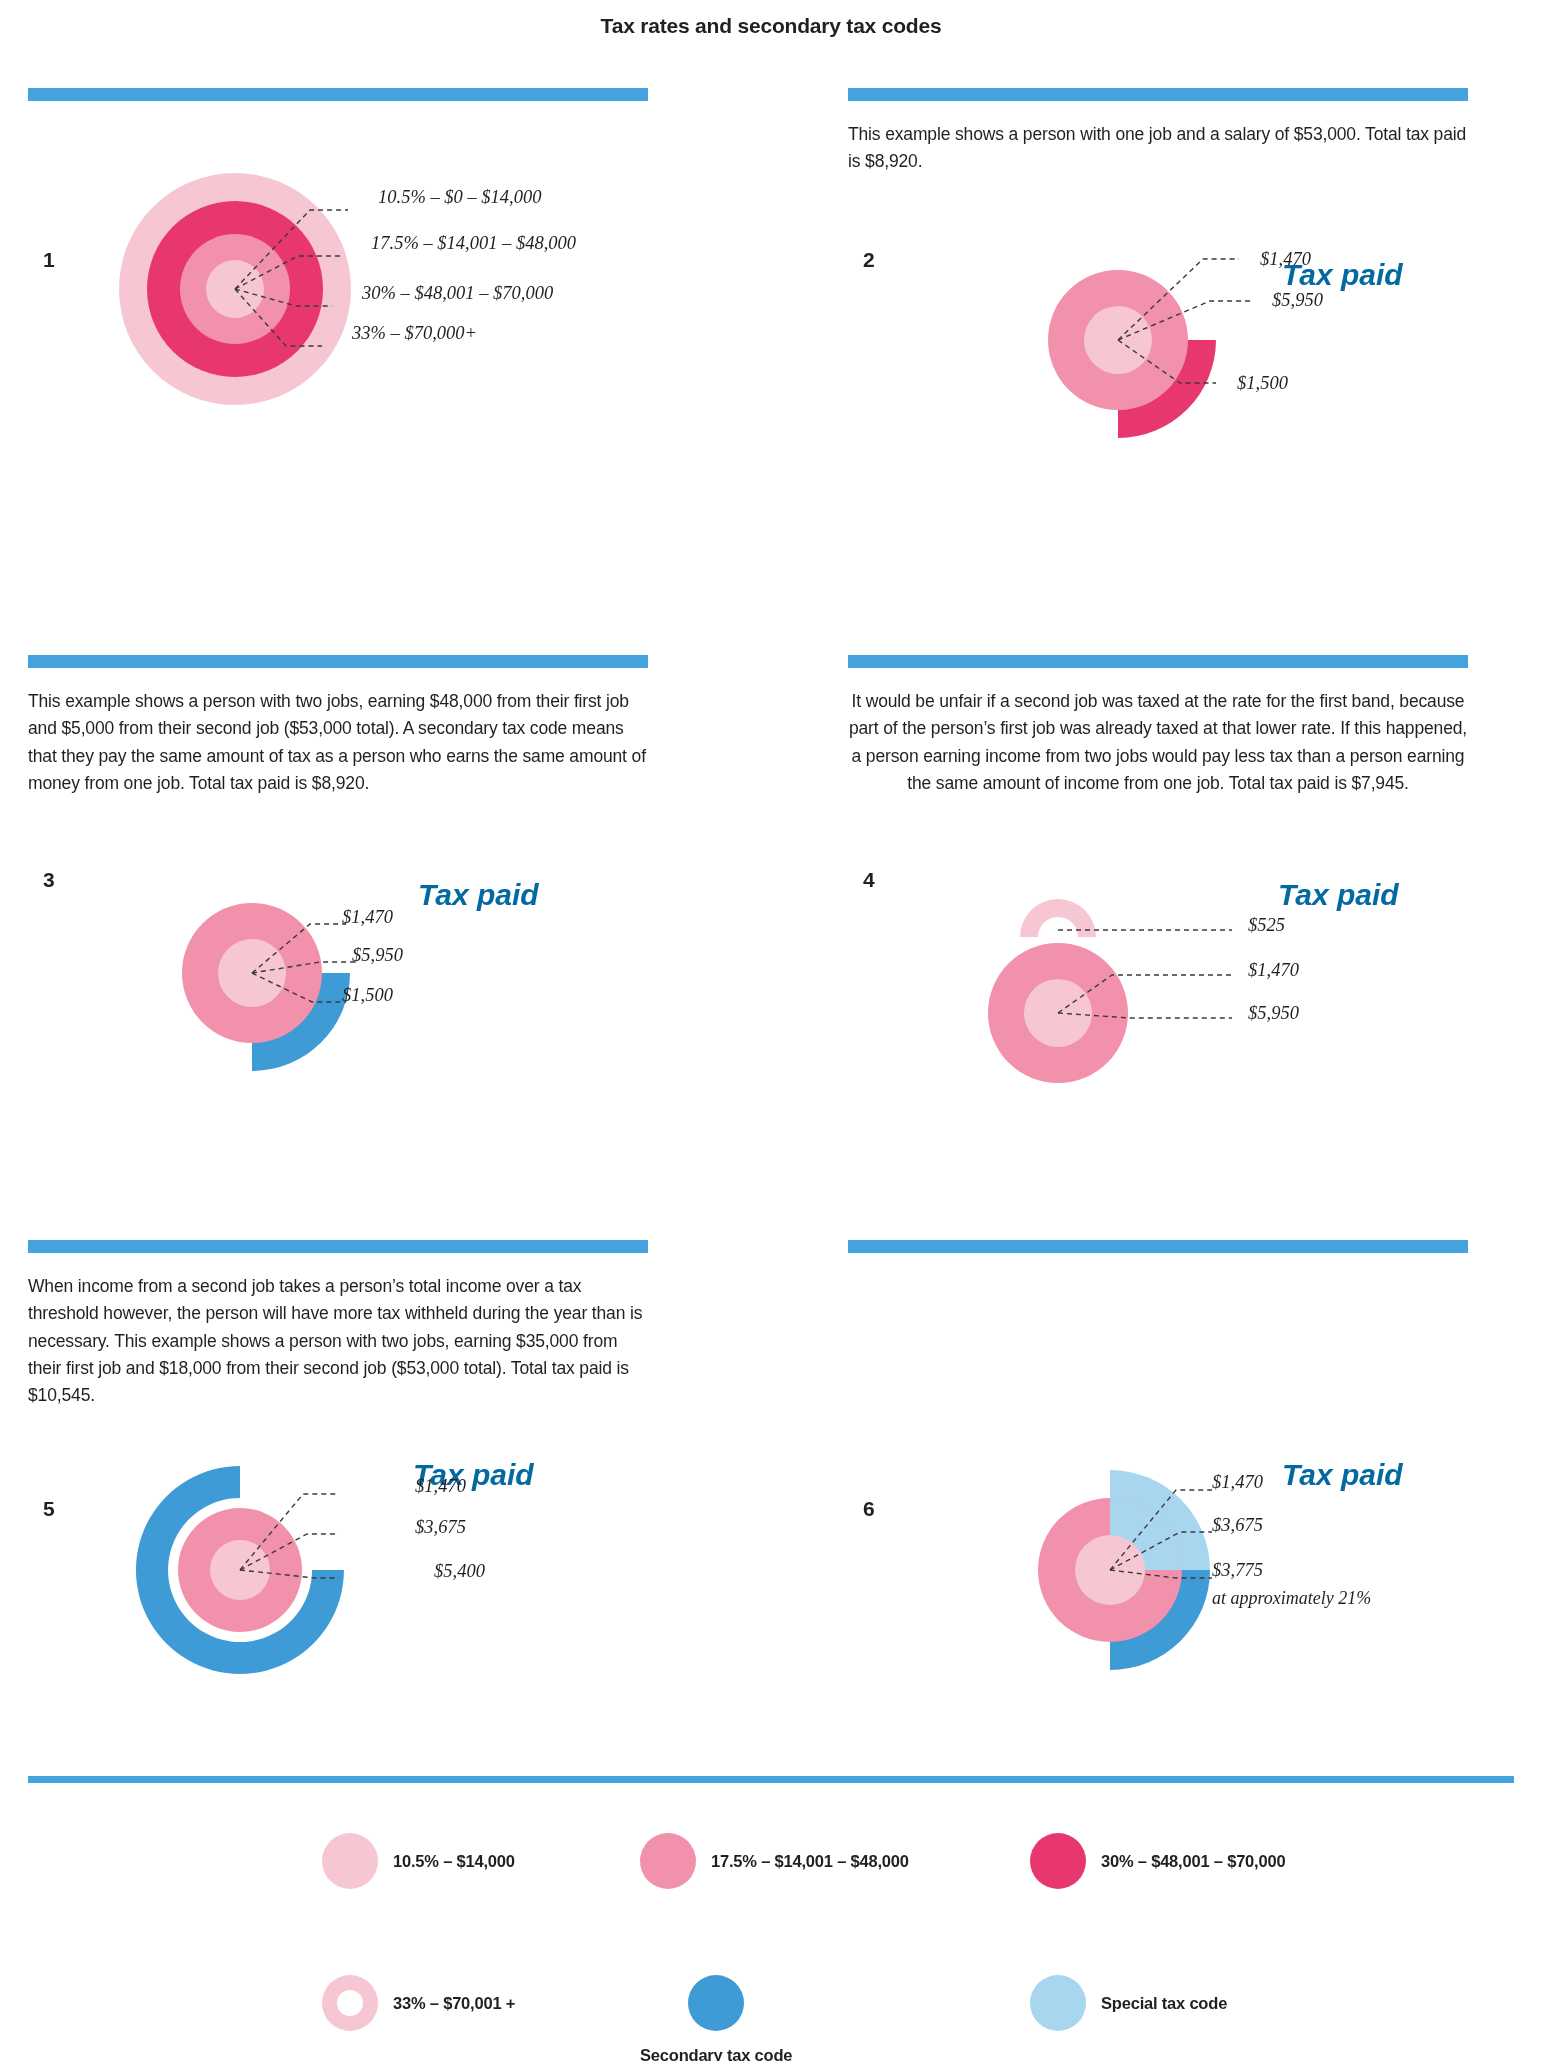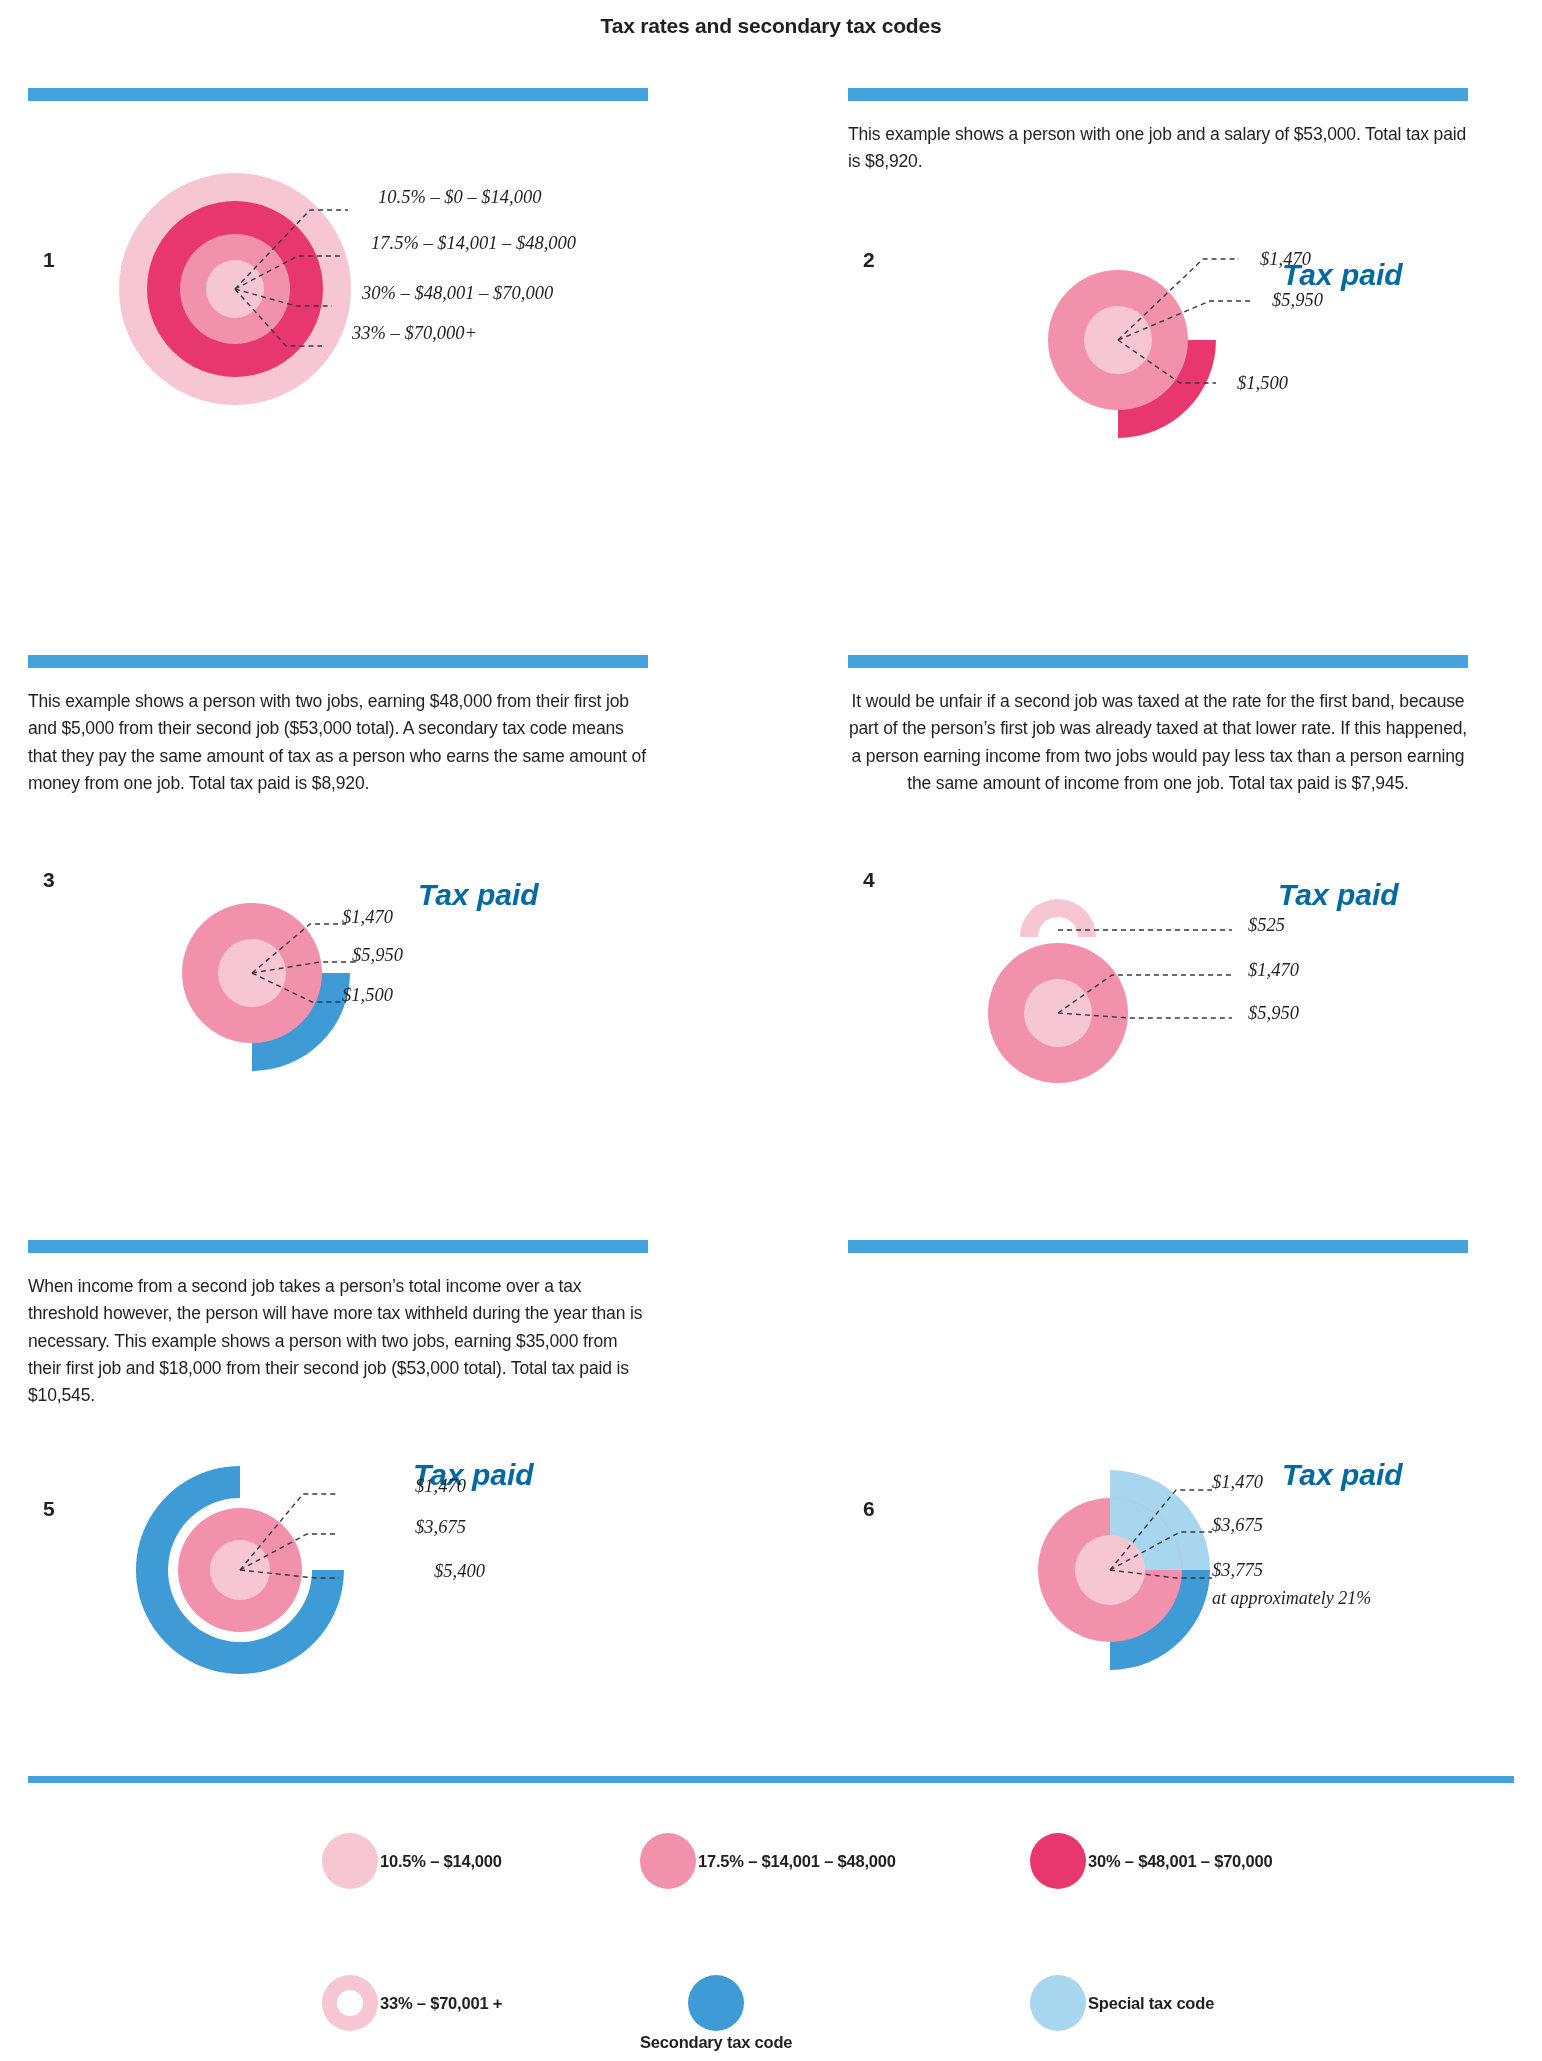--- a/index.html
+++ b/index.html
@@ -82,21 +82,21 @@
     left: 28px;
     top: 1776px;
     width: 1486px;
     height: 7px;
     background: #44a3dc;
   }
   .legend-item {
     position: absolute;
     display: flex;
     align-items: center;
-    gap: 2px;
+    gap: 15px;
   }
   .legend-swatch {
     width: 56px; height: 56px;
     border-radius: 50%;
     flex: 0 0 auto;
   }
   .legend-swatch.ring {
     background: #f7c6d3;
     position: relative;
   }

